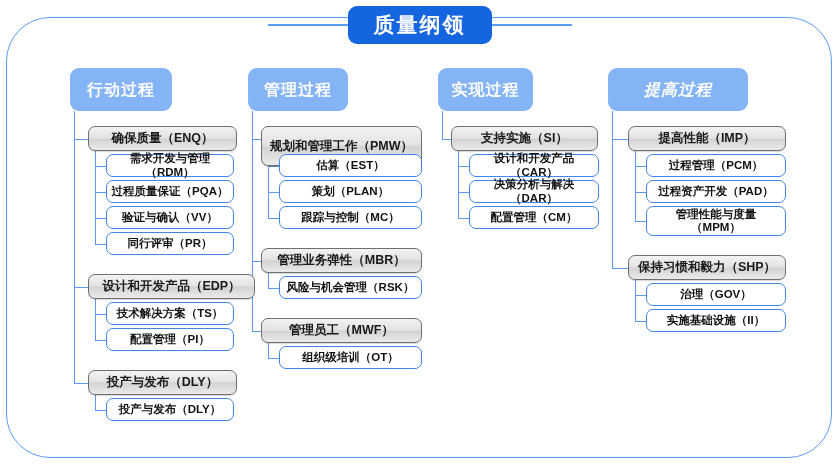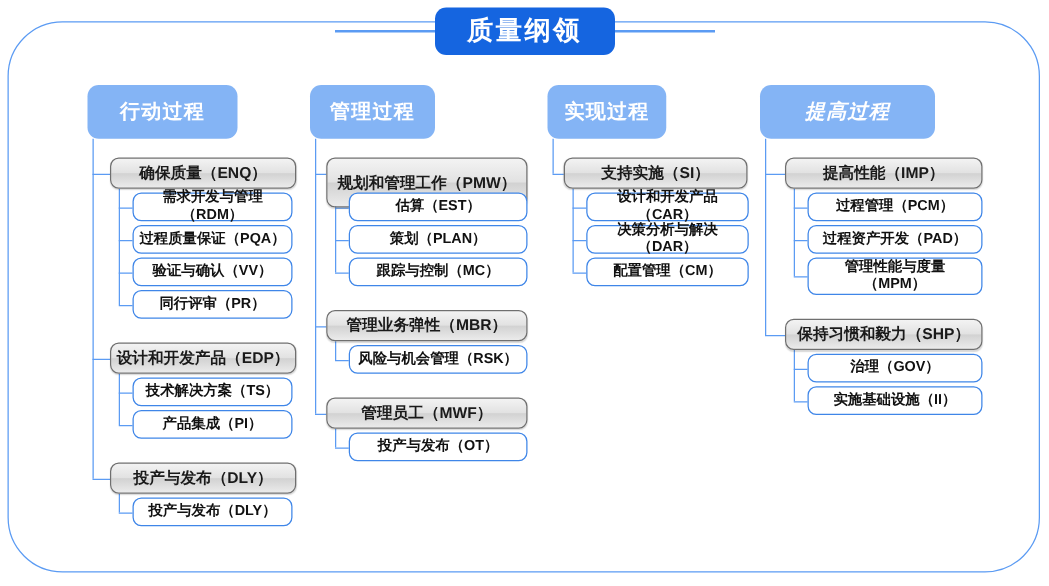--- a/index.html
+++ b/index.html
@@ -137,37 +137,37 @@
 <div id="frame"></div>
 
 <div id="title-wrap">
   <div id="title-line-left"></div>
   <div id="title-box">质量纲领</div>
   <div id="title-line-right"></div>
 </div>
 
 <div id="columns">
     <div class="column" style="left: 0px; top: 0px;">
-      <div class="col-header" style="position: absolute; left: 70px; top: 68px; width: 120px;">行动过程</div>
+      <div class="col-header" style="position: absolute; left: 70px; top: 68px; width: 102px;">行动过程</div>
       <div class="cat-box" style="left: 88px; top: 126px; width: 149px; height: 25px;">确保质量（ENQ）</div>
       <div class="elbow" style="left: 74px; top: 138.5px; width: 14px;"></div>
       <div class="sub-box" style="left: 106px; top: 154px; width: 128px; height: 23px;">需求开发与管理（RDM）</div>
       <div class="elbow" style="left: 95px; top: 165.5px; width: 11px;"></div>
       <div class="sub-box" style="left: 106px; top: 180px; width: 128px; height: 23px;">过程质量保证（PQA）</div>
       <div class="elbow" style="left: 95px; top: 191.5px; width: 11px;"></div>
       <div class="sub-box" style="left: 106px; top: 206px; width: 128px; height: 23px;">验证与确认（VV）</div>
       <div class="elbow" style="left: 95px; top: 217.5px; width: 11px;"></div>
       <div class="sub-box" style="left: 106px; top: 232px; width: 128px; height: 23px;">同行评审（PR）</div>
       <div class="elbow" style="left: 95px; top: 243.5px; width: 11px;"></div>
       <div class="subtrunk" style="left: 95px; top: 151px; height: 92.5px;"></div>
-      <div class="cat-box" style="left: 88px; top: 274px; width: 149px; height: 25px;">设计和开发产品（EDP）</div>
+      <div class="cat-box" style="left: 88px; top: 274px; width: 167px; height: 25px;">设计和开发产品（EDP）</div>
       <div class="elbow" style="left: 74px; top: 286.5px; width: 14px;"></div>
       <div class="sub-box" style="left: 106px; top: 302px; width: 128px; height: 23px;">技术解决方案（TS）</div>
       <div class="elbow" style="left: 95px; top: 313.5px; width: 11px;"></div>
-      <div class="sub-box" style="left: 106px; top: 328px; width: 128px; height: 23px;">产品集成（PI）</div>
+      <div class="sub-box" style="left: 106px; top: 328px; width: 128px; height: 23px;">配置管理（PI）</div>
       <div class="elbow" style="left: 95px; top: 339.5px; width: 11px;"></div>
       <div class="subtrunk" style="left: 95px; top: 299px; height: 40.5px;"></div>
       <div class="cat-box" style="left: 88px; top: 370px; width: 149px; height: 25px;">投产与发布（DLY）</div>
       <div class="elbow" style="left: 74px; top: 382.5px; width: 14px;"></div>
       <div class="sub-box" style="left: 106px; top: 398px; width: 128px; height: 23px;">投产与发布（DLY）</div>
       <div class="elbow" style="left: 95px; top: 409.5px; width: 11px;"></div>
       <div class="subtrunk" style="left: 95px; top: 395px; height: 14.5px;"></div>
       <div class="trunk" style="left: 74px; top: 111px; height: 271.5px;"></div>
     </div>
     <div class="column" style="left: 0px; top: 0px;">
@@ -181,21 +181,21 @@
       <div class="sub-box" style="left: 279px; top: 206px; width: 143px; height: 23px;">跟踪与控制（MC）</div>
       <div class="elbow" style="left: 268px; top: 217.5px; width: 11px;"></div>
       <div class="subtrunk" style="left: 268px; top: 151px; height: 66.5px;"></div>
       <div class="cat-box" style="left: 261px; top: 248px; width: 161px; height: 25px;">管理业务弹性（MBR）</div>
       <div class="elbow" style="left: 252px; top: 260.5px; width: 9px;"></div>
       <div class="sub-box" style="left: 279px; top: 276px; width: 143px; height: 23px;">风险与机会管理（RSK）</div>
       <div class="elbow" style="left: 268px; top: 287.5px; width: 11px;"></div>
       <div class="subtrunk" style="left: 268px; top: 273px; height: 14.5px;"></div>
       <div class="cat-box" style="left: 261px; top: 318px; width: 161px; height: 25px;">管理员工（MWF）</div>
       <div class="elbow" style="left: 252px; top: 330.5px; width: 9px;"></div>
-      <div class="sub-box" style="left: 279px; top: 346px; width: 143px; height: 23px;">投产与发布（OT）</div>
+      <div class="sub-box" style="left: 279px; top: 346px; width: 143px; height: 23px;">组织级培训（OT）</div>
       <div class="elbow" style="left: 268px; top: 357.5px; width: 11px;"></div>
       <div class="subtrunk" style="left: 268px; top: 343px; height: 14.5px;"></div>
       <div class="trunk" style="left: 252px; top: 111px; height: 219.5px;"></div>
     </div>
     <div class="column" style="left: 0px; top: 0px;">
       <div class="col-header" style="position: absolute; left: 438px; top: 68px; width: 95px;">实现过程</div>
       <div class="cat-box" style="left: 451px; top: 126px; width: 147px; height: 25px;">支持实施（SI）</div>
       <div class="elbow" style="left: 442px; top: 138.5px; width: 9px;"></div>
       <div class="sub-box" style="left: 469px; top: 154px; width: 130px; height: 23px;">设计和开发产品（CAR）</div>
       <div class="elbow" style="left: 458px; top: 165.5px; width: 11px;"></div>

